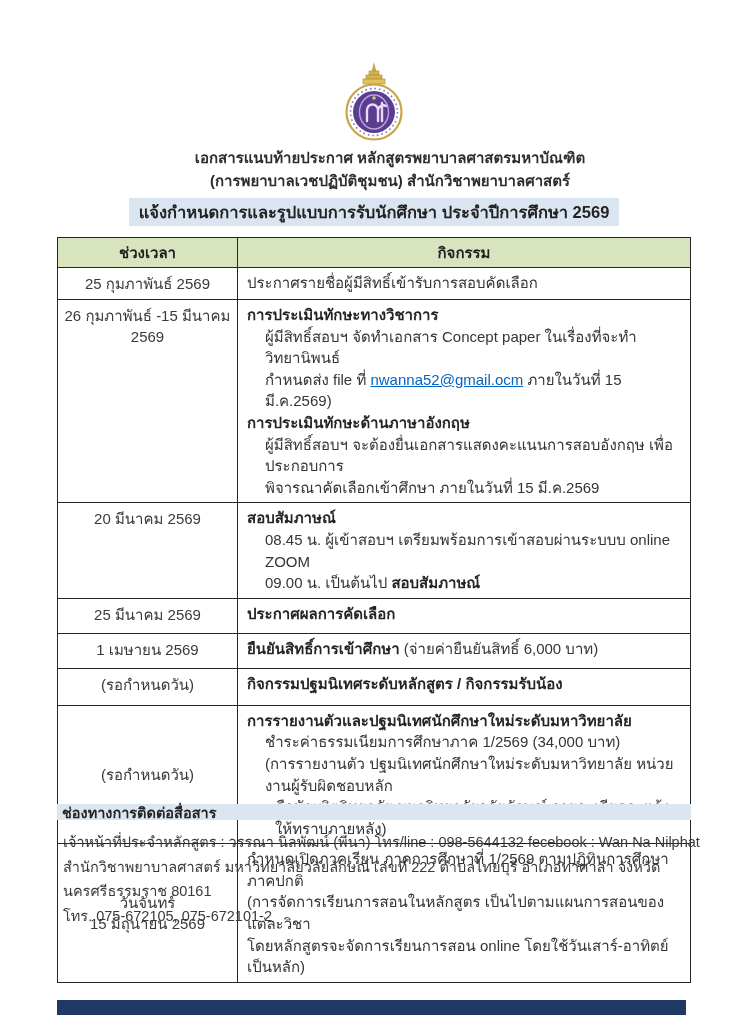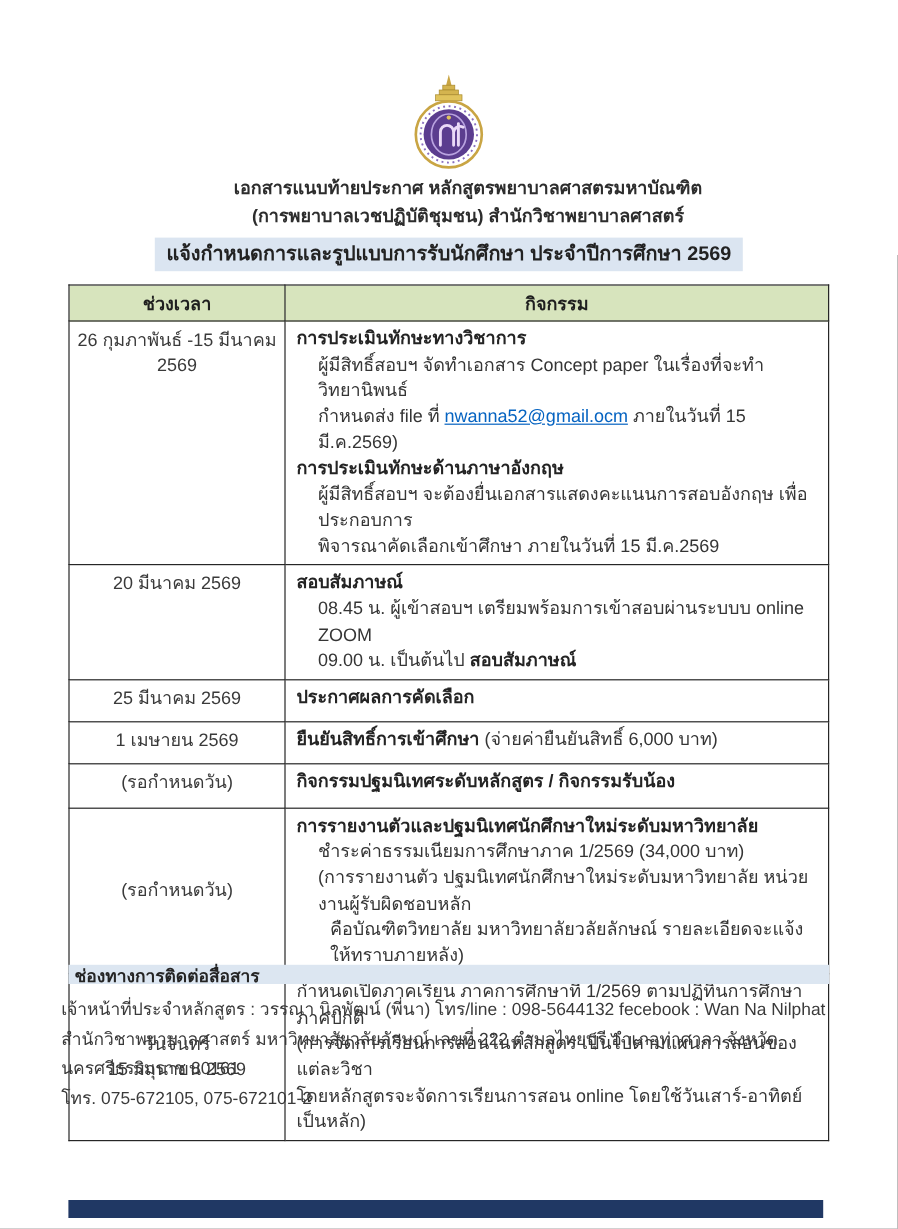--- a/index.html
+++ b/index.html
@@ -32,21 +32,21 @@
   .act-line.ind-1 { padding-left:18px; }
   .act-line.ind-2 { padding-left:28px; }
   .seg-b { font-weight:bold; color:#242424; }
   .seg-link { color:#0563c1; text-decoration:underline; cursor:pointer; }
   
   .contact-band {
     position:absolute; top:804px; left:57px; width:634px; height:16px;
     background:#dce6f1; display:flex; align-items:center;
   }
   .contact-heading { font-size:14.5px; font-weight:bold; color:#242424; padding-left:5px; }
-  .contact-lines { position:absolute; top:830px; left:51px; width:660px; }
+  .contact-lines { position:absolute; top:830px; left:63px; width:660px; }
   .contact-line { font-size:14.5px; line-height:24.5px; color:#3a3a3a; }
   
   .footer-bar { position:absolute; top:1000px; left:57px; width:629px; height:15px; background:#203864; }
 </style>
 </head>
 <body>
 
 <div class="page">
 
   <div class="logo-wrap">
@@ -80,20 +80,28 @@
         <col class="col-period">
         <col>
       </colgroup>
     <thead>
       <tr>
         <th>ช่วงเวลา</th>
         <th>กิจกรรม</th>
       </tr>
     </thead>
     <tbody id="sched-body">
+        <tr style="height: 29px;">
+          <td class="td-period">
+            <div>25 กุมภาพันธ์ 2569</div>
+          </td>
+          <td class="td-act">
+            <div class="act-line ind-0"><span>ประกาศรายชื่อผู้มีสิทธิ์เข้ารับการสอบคัดเลือก</span></div>
+          </td>
+        </tr>
         <tr style="height: 129px;">
           <td class="td-period">
             <div>26 กุมภาพันธ์ -15 มีนาคม 2569</div>
           </td>
           <td class="td-act">
             <div class="act-line ind-0"><span class="seg-b">การประเมินทักษะทางวิชาการ</span></div>
             <div class="act-line ind-1"><span>ผู้มีสิทธิ์สอบฯ จัดทำเอกสาร Concept paper ในเรื่องที่จะทำวิทยานิพนธ์</span></div>
             <div class="act-line ind-1"><span>กำหนดส่ง file ที่ </span><span class="seg-link">nwanna52@gmail.ocm</span><span>  ภายในวันที่ 15 มี.ค.2569)</span></div>
             <div class="act-line ind-0"><span class="seg-b">การประเมินทักษะด้านภาษาอังกฤษ</span></div>
             <div class="act-line ind-1"><span>ผู้มีสิทธิ์สอบฯ จะต้องยื่นเอกสารแสดงคะแนนการสอบอังกฤษ เพื่อประกอบการ</span></div>

